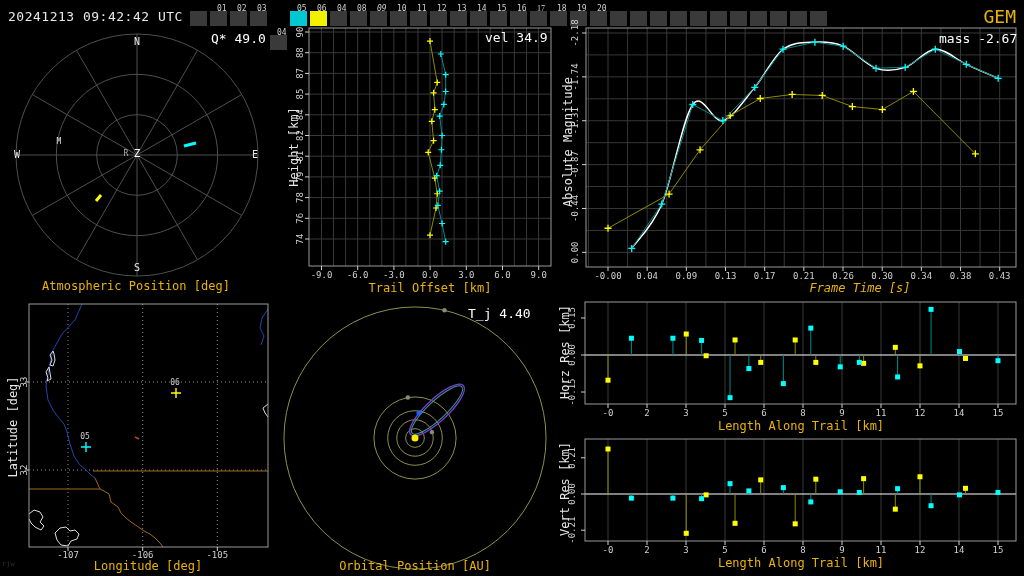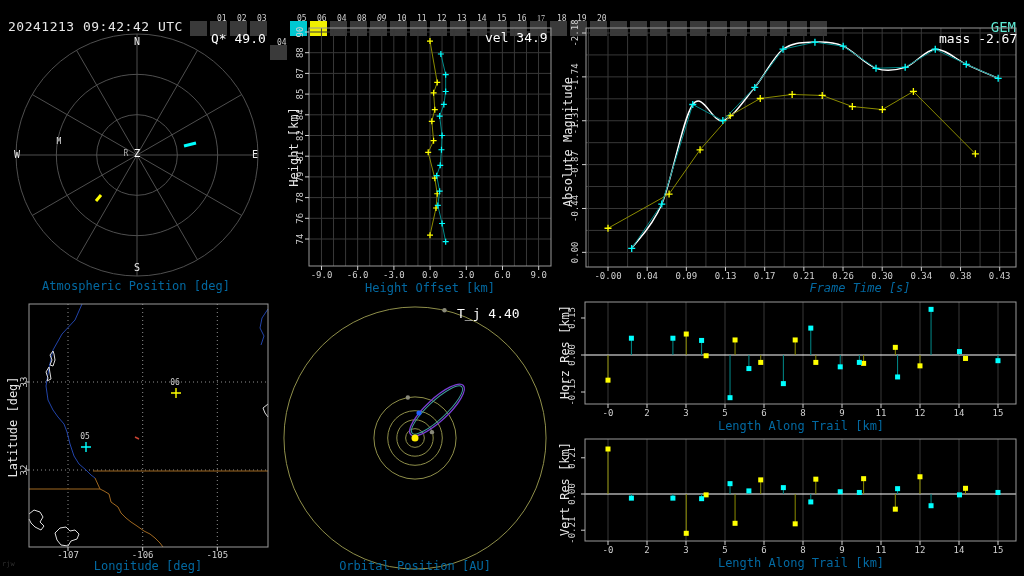--- a/index.html
+++ b/index.html
@@ -1,26 +1,26 @@
 <!DOCTYPE html>
 <html><head>
 <meta charset="utf-8">
 <style>
   html,body{margin:0;padding:0;background:#000;}
   #screen{position:relative;width:1024px;height:576px;background:#000;overflow:hidden;
           font-family:"DejaVu Sans Mono","Liberation Mono",monospace;color:#e8e8e8;}
-  #header{position:absolute;left:0;top:15px;width:1024px;height:24px;background:#000;}
+  #header{position:absolute;left:0;top:5px;width:1024px;height:24px;background:#000;}
   #timestamp{position:absolute;left:8px;top:0;line-height:24px;font-size:13px;color:#e8e8e8;letter-spacing:0.5px;}
-  #shower{position:absolute;right:8px;top:0;line-height:24px;font-size:14px;color:#5eead4;}
+  #shower{position:absolute;right:8px;top:0;line-height:24px;font-size:18px;color:#eab308;}
   #tab-strip{position:absolute;left:0;top:0;width:860px;height:24px;}
   .tab{position:absolute;top:0;width:21px;height:24px;}
   .tab .sq{position:absolute;left:0;top:6px;width:17px;height:15px;background:#3a3a3a;}
   .tab .lb{position:absolute;left:7px;top:-1px;font-size:8px;line-height:9px;color:#d0d0d0;}
   #plot-svg{position:absolute;left:0;top:0;}
-  .hlabel{position:absolute;transform:translateX(-50%);white-space:nowrap;font-size:12px;color:#0369a1;}
+  .hlabel{position:absolute;transform:translateX(-50%);white-space:nowrap;font-size:12px;color:#eab308;}
   .vlabel{position:absolute;transform:translate(-50%,-50%) rotate(-90deg);white-space:nowrap;font-size:12px;color:#e8e8e8;}
   .annot{position:absolute;font-size:13px;color:#fff;white-space:nowrap;}
   #watermark{position:absolute;left:2px;top:560px;font-size:7px;color:#2e2e2e;}
 </style>
 </head>
 <body>
 
 <div id="screen">
   <div id="header">
     <span id="timestamp">20241213 09:42:42 UTC</span>
@@ -623,32 +623,32 @@
 
   <div class="annot" style="left:211px;top:31px;">
     <span>Q*</span>&nbsp;<span>49.0</span>
   </div>
   <div class="hlabel" style="left:136px;top:279px;">Atmospheric Position [deg]</div>
 
   <div class="annot" style="left:485px;top:30px;">
     <span>vel</span>&nbsp;<span>34.9</span>
   </div>
   <div class="vlabel" style="left:294px;top:147px;">Height [km]</div>
-  <div class="hlabel" style="left:430px;top:281px;">Height Offset [km]</div>
+  <div class="hlabel" style="left:430px;top:281px;">Trail Offset [km]</div>
 
   <div class="annot" style="left:939px;top:31px;">
     <span>mass</span>&nbsp;<span>-2.67</span>
   </div>
   <div class="vlabel" style="left:568px;top:142px;">Absolute Magnitude</div>
   <div class="hlabel" style="left:860px;top:281px;font-style:italic;">Frame Time [s]</div>
 
   <div class="vlabel" style="left:13px;top:427px;">Latitude [deg]</div>
   <div class="hlabel" style="left:148px;top:559px;">Longitude [deg]</div>
 
-  <div class="annot" style="left:457px;top:306px;">
+  <div class="annot" style="left:468px;top:306px;">
     <span>T_j</span>&nbsp;<span>4.40</span>
   </div>
   <div class="hlabel" style="left:415px;top:559px;">Orbital Position [AU]</div>
 
   <div class="vlabel" style="left:565px;top:352px;">Horz Res [km]</div>
   <div class="hlabel" style="left:801px;top:419px;">Length Along Trail [km]</div>
 
   <div class="vlabel" style="left:565px;top:489px;">Vert Res [km]</div>
   <div class="hlabel" style="left:801px;top:556px;">Length Along Trail [km]</div>
 

